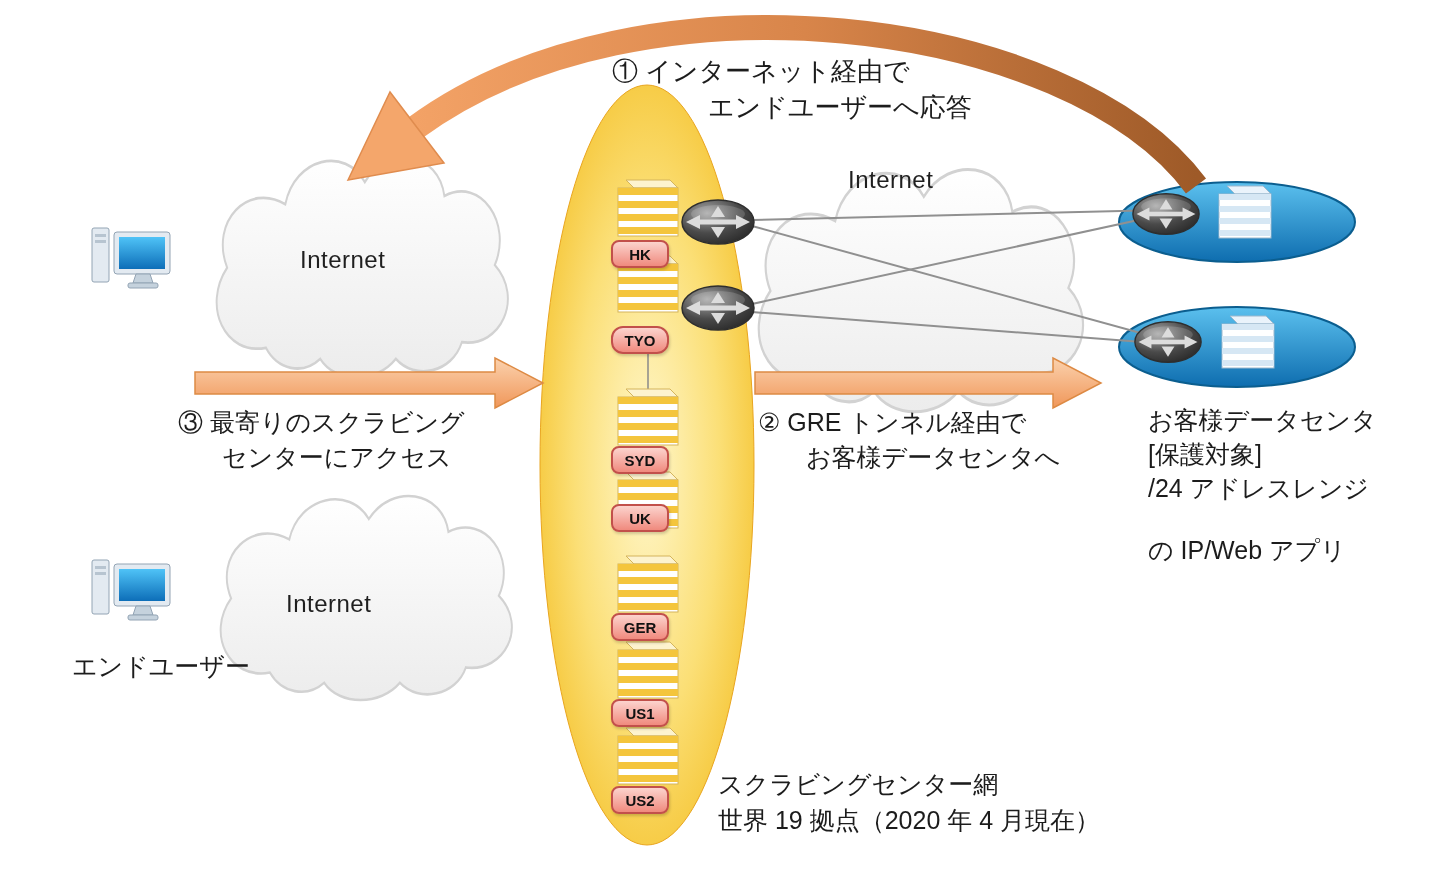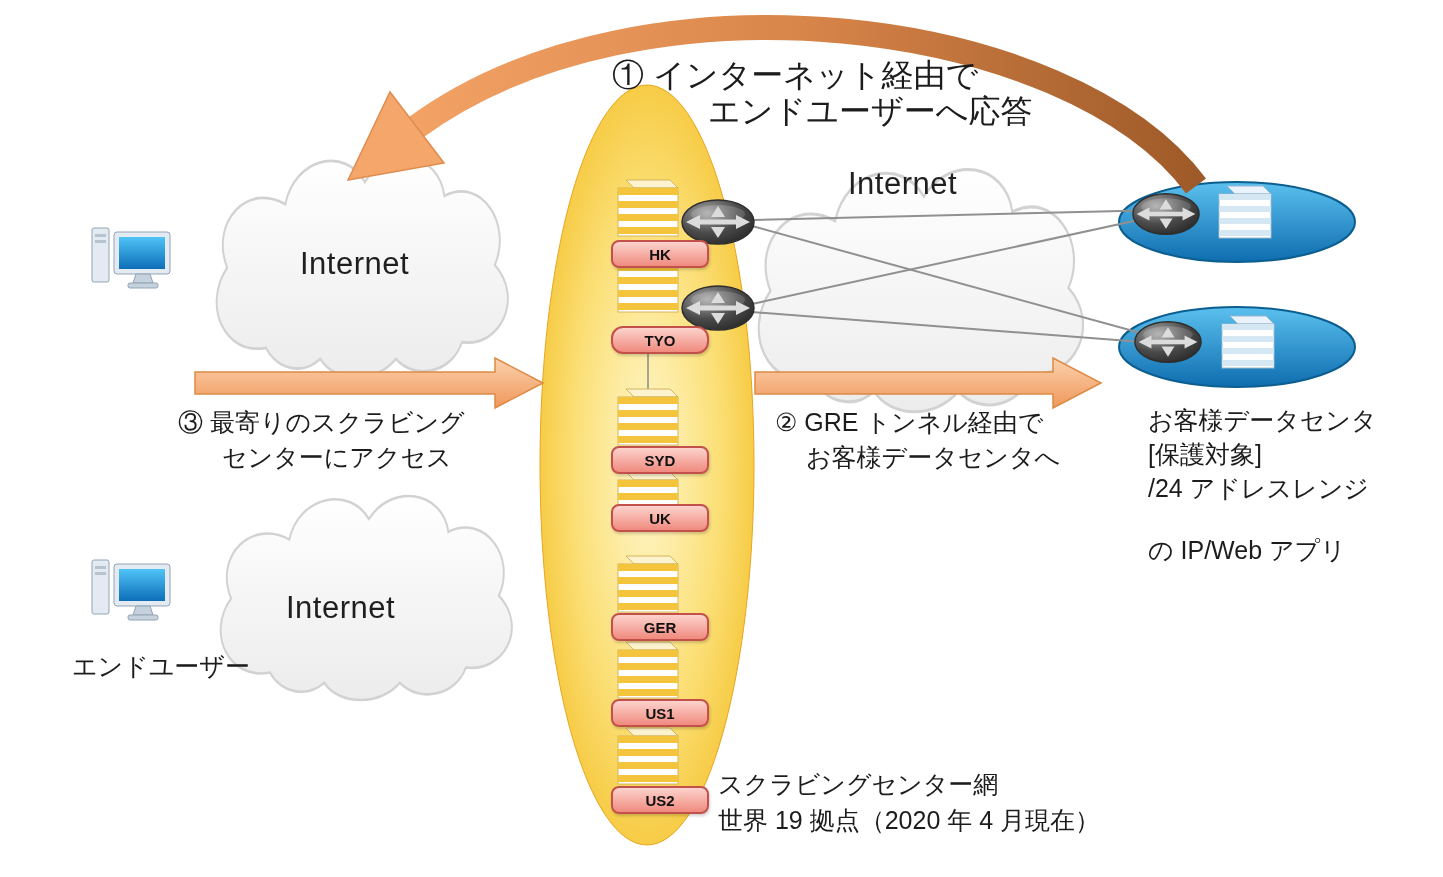--- a/index.html
+++ b/index.html
@@ -4,25 +4,25 @@
 <style>
   html,body { margin:0; padding:0; background:#ffffff; }
   .canvas {
     position:relative; width:1443px; height:877px;
     font-family:"Liberation Sans", sans-serif;
     background:#ffffff; overflow:hidden;
   }
   .canvas svg { position:absolute; left:0; top:0; }
   .txt { position:absolute; white-space:nowrap; color:#1c1c1c; }
   .jp  { font-size:25px; }
-  .jp-lg { font-size:32px; }
-  .internet { font-size:31px; color:#1f1f1f; letter-spacing:0.5px; }
+  .jp-lg { font-size:26px; }
+  .internet { font-size:24px; color:#1f1f1f; letter-spacing:0.5px; }
   .gre { font-size:30px; color:#ff0000; }
   .chip {
-    position:absolute; left:611px; width:98px; height:28px;
+    position:absolute; left:611px; width:58px; height:28px;
     line-height:26px; text-align:center;
     font-size:15px; font-weight:bold; color:#111;
     background:linear-gradient(#fcd3cd, #f08a7e);
     border:2px solid #c2504b; border-radius:8px;
     box-sizing:border-box; box-shadow:1px 2px 3px rgba(0,0,0,0.18);
   }
 </style>
 </head>
 <body>
 
@@ -147,21 +147,21 @@
     <use href="#bld" transform="translate(1248,344)"></use>
 
     <use href="#pc" transform="translate(92,228)"></use>
     <use href="#pc" transform="translate(92,560)"></use>
   </svg>
 
   <div class="txt jp-lg" style="left:612px; top:54px;">① インターネット経由で</div>
   <div class="txt jp-lg" style="left:708px; top:90px;">エンドユーザーへ応答</div>
   <div class="txt jp" style="left:178px; top:406px;">③ 最寄りのスクラビング</div>
   <div class="txt jp" style="left:222px; top:441px;">センターにアクセス</div>
-  <div class="txt jp" style="left:758px; top:406px;margin-left:17px;">② GRE トンネル経由で</div>
+  <div class="txt jp" style="left:758px; top:406px;">② GRE トンネル経由で</div>
   <div class="txt jp" style="left:806px; top:441px;">お客様データセンタへ</div>
 
   <div class="txt internet" style="left:300px; top:246px;">Internet</div>
   <div class="txt internet" style="left:848px; top:166px;">Internet</div>
   <div class="txt internet" style="left:286px; top:590px;">Internet</div>
 
 
   <div class="txt jp" style="left:40px; top:650px;margin-left:32px;">エンドユーザー</div>
 
   <div class="txt jp" style="left:1148px; top:404px;">お客様データセンタ</div>

